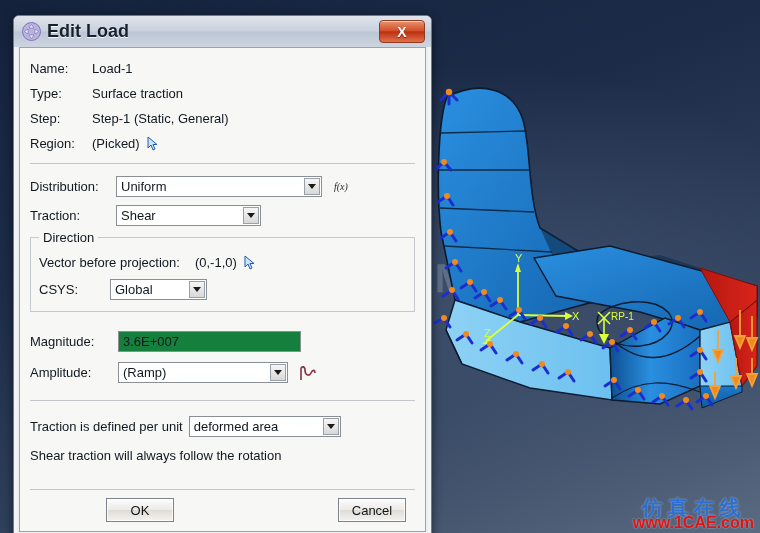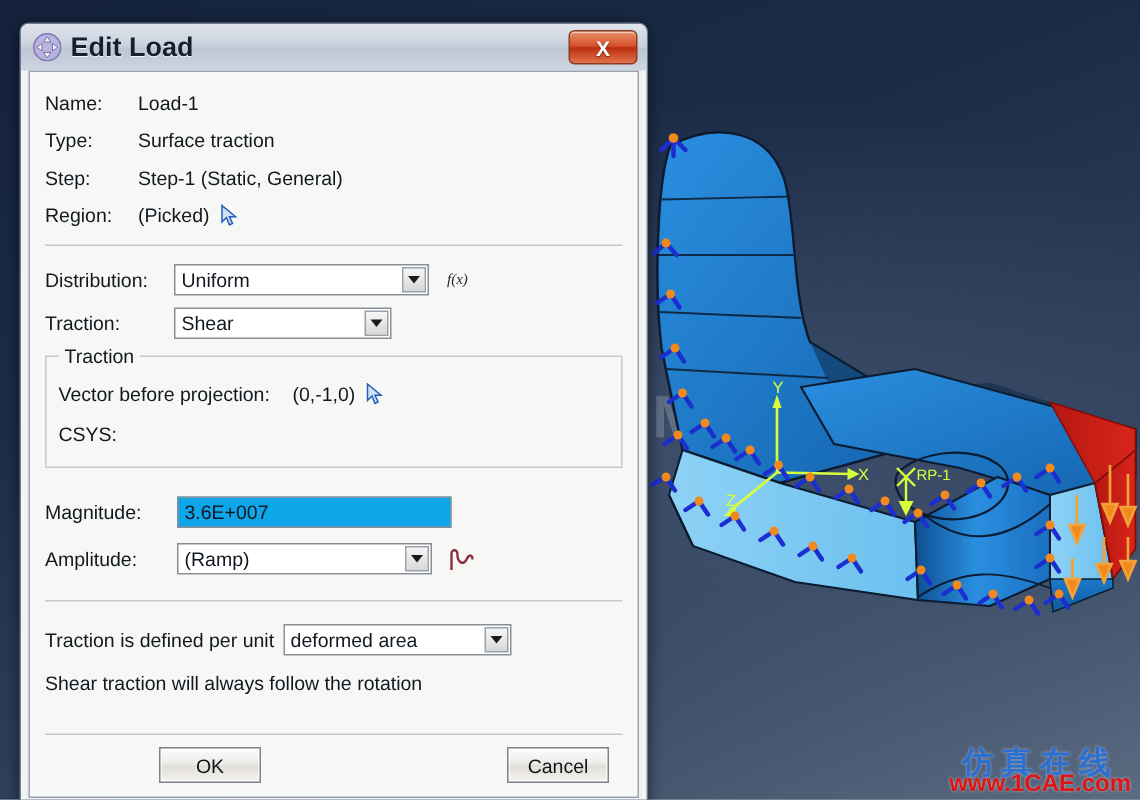--- a/index.html
+++ b/index.html
@@ -114,21 +114,21 @@
     background:linear-gradient(to bottom,#f6f6f6,#d8d8d8);
     border:1px solid #9aa0a8;box-sizing:border-box;
     display:flex;align-items:center;justify-content:center;
   }
   .combo .arrow:after{
     content:"";width:0;height:0;
     border-left:4px solid transparent;border-right:4px solid transparent;
     border-top:5px solid #1a1a1a;
   }
   .textfield{
-    height:21px;background:#0ea5e9;border:1px solid #8a8f96;box-sizing:border-box;
+    height:21px;background:#15803d;border:1px solid #8a8f96;box-sizing:border-box;
     display:flex;align-items:center;padding-left:4px;font-size:13px;color:#111820;
   }
   .fx{
     font-family:"Liberation Serif",serif;font-style:italic;
     font-size:10px;color:#2a2a2a;margin-left:12px;
   }
   .amp-ico{margin-left:10px;width:20px;height:18px;}
 
   fieldset.group{
     margin:0;padding:4px 8px 8px 8px;
@@ -369,48 +369,52 @@
           <svg width="13" height="15" viewBox="0 0 13 15">
             <path d="M1 1 L1 12 L4 9 L6 14 L8 13 L6 8.5 L10 8.5 Z" fill="#cfe2f7" stroke="#1f5fb8" stroke-width="1"></path>
           </svg>
         </span>
       </div>
 
       <div class="hr"></div>
 
       <div class="row" style="height:28px;">
         <span class="lbl" style="width:86px;flex:0 0 86px;">Distribution:</span>
-        <span class="combo" style="width:170px;">
+        <span class="combo" style="width:206px;">
           <span>Uniform</span>
           <span class="arrow"></span>
         </span>
         <span class="fx">f(x)</span>
       </div>
 
       <div class="row" style="height:30px;">
         <span class="lbl" style="width:86px;flex:0 0 86px;">Traction:</span>
         <span class="combo" style="width:145px;">
           <span>Shear</span>
           <span class="arrow"></span>
         </span>
       </div>
 
       <fieldset class="group">
-        <legend>Traction</legend>
+        <legend>Direction</legend>
         <div class="row" style="height:27px;">
           <span class="lbl">Vector before projection:</span>
           <span class="val" style="margin-left:15px;">(0,-1,0)</span>
           <span class="cursor-ico">
             <svg width="13" height="15" viewBox="0 0 13 15">
               <path d="M1 1 L1 12 L4 9 L6 14 L8 13 L6 8.5 L10 8.5 Z" fill="#cfe2f7" stroke="#1f5fb8" stroke-width="1"></path>
             </svg>
           </span>
         </div>
         <div class="row" style="height:27px;gap:29px;">
           <span class="lbl" style="width:42px;flex:0 0 42px;">CSYS:</span>
+          <span class="combo" style="width:97px;">
+            <span>Global</span>
+            <span class="arrow"></span>
+          </span>
         </div>
       </fieldset>
 
       <div style="height:14px;"></div>
 
       <div class="row" style="height:31px;">
         <span class="lbl" style="width:88px;flex:0 0 88px;">Magnitude:</span>
         <span class="textfield" style="width:183px;">
           <span>3.6E+007</span>
         </span>

